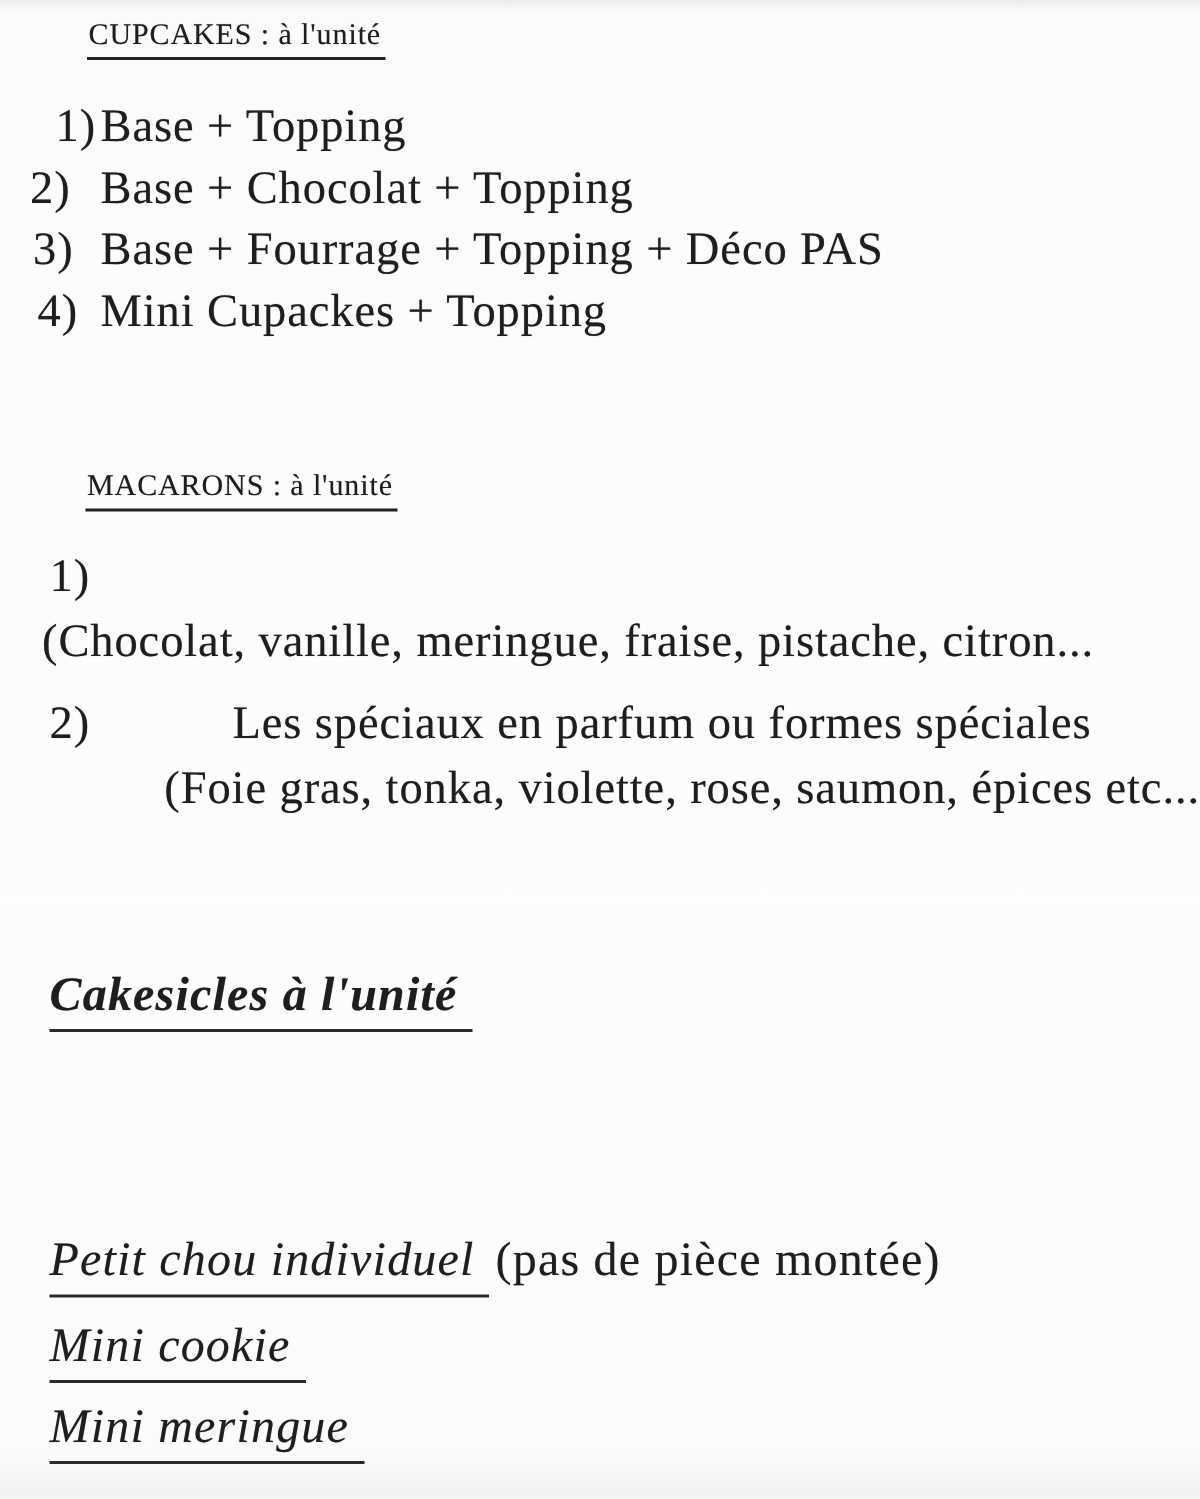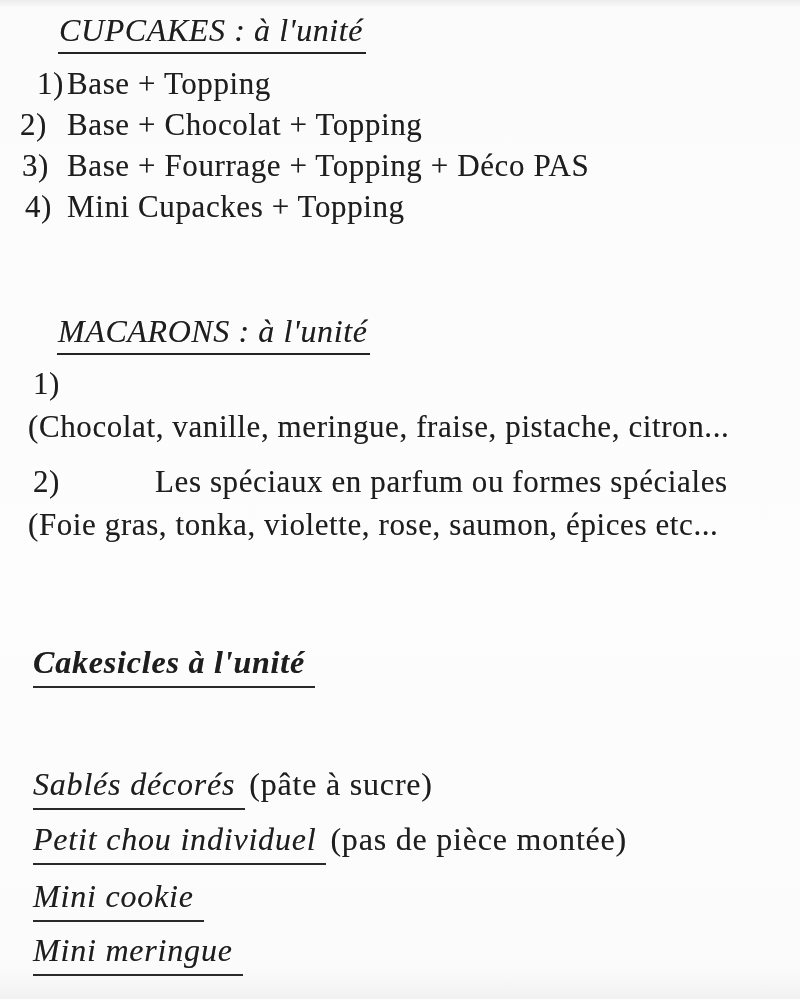--- a/index.html
+++ b/index.html
@@ -19,23 +19,22 @@
     overflow: hidden;
     background: linear-gradient(180deg, #ececec 0px, #fbfbfb 8px, #fdfdfd 60%, #fbfbfb 97%, #f1f1f1 100%);
     color: #1e1e1e;
   }
   .line {
     position: absolute;
     white-space: nowrap;
     text-shadow: 0 0 0.6px rgba(25,25,25,0.45);
   }
   .heading {
-    font-size: 32px;
+    font-size: 20px;
     letter-spacing: 0.6px;
-    font-style: italic;
   }
   .heading .u {
     display: inline-block;
     border-bottom: 2px solid #232323;
     padding: 0 3px 3px 1px;
   }
   .body-txt {
     font-size: 31px;
     letter-spacing: 0.6px;
   }
@@ -101,27 +100,24 @@
 
   <div class="line body-txt" style="top:366px; left:0; width:800px; height:41px;">
     <span class="num" style="left:33px;">1)</span>
   </div>
   <div class="line detail" style="top:409px;">(Chocolat, vanille, meringue, fraise, pistache, citron...</div>
 
   <div class="line body-txt" style="top:464px; left:0; width:800px; height:41px;">
     <span class="num" style="left:33px;">2)</span>
     <span class="itm-text" style="left:155px;">Les spéciaux en parfum ou formes spéciales</span>
   </div>
-  <div class="line detail" style="top:507px;">(Foie gras, tonka, violette, rose, saumon, épices etc...</div>
+  <div class="line detail" style="top:507px;text-align:right;">(Foie gras, tonka, violette, rose, saumon, épices etc...</div>
 
   <div class="line extra" style="top:644px;font-weight:bold;">
     <span class="name">Cakesicles à l'unité</span>
-  </div>
-  <div class="line extra" style="top:766px;">
-    <span class="name">Sablés décorés</span><span class="note">(pâte à sucre)</span>
   </div>
   <div class="line extra" style="top:821px;">
     <span class="name">Petit chou individuel</span><span class="note">(pas de pièce montée)</span>
   </div>
   <div class="line extra" style="top:878px;">
     <span class="name">Mini cookie</span>
   </div>
   <div class="line extra" style="top:932px;">
     <span class="name">Mini meringue</span>
   </div>

